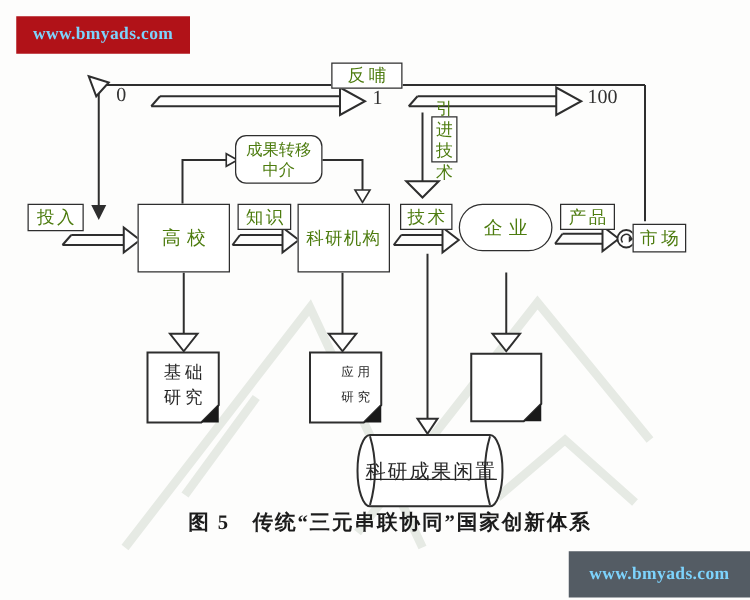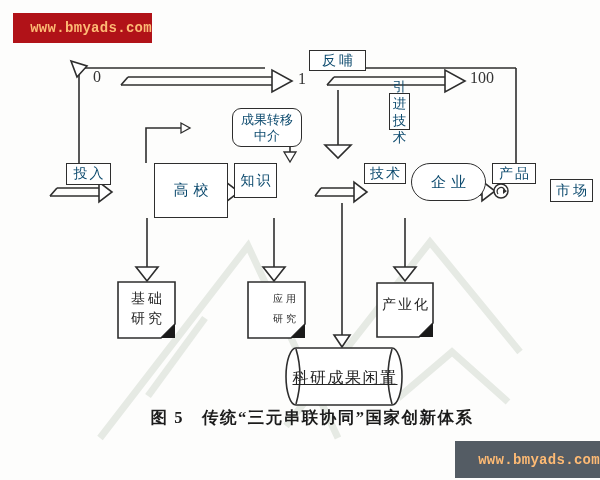--- a/index.html
+++ b/index.html
@@ -4,31 +4,31 @@
 <style>
   html,body{margin:0;padding:0;background:#ffffff;}
   #canvas{
     position:relative;width:600px;height:480px;background:#fdfdfc;overflow:hidden;
     font-family:"Liberation Serif","DejaVu Serif",serif;color:#222;
   }
   #connectors{position:absolute;left:0;top:0;}
   .box{
     position:absolute;border:1.5px solid #2e2e2e;background:#fff;
     display:flex;flex-direction:column;align-items:center;justify-content:center;
-    text-align:center;box-sizing:border-box;color:#0c4a6e;margin-left:44px;
+    text-align:center;box-sizing:border-box;color:#4d7c0f;
   }
   .plain{
     position:absolute;display:flex;flex-direction:column;align-items:center;justify-content:center;
     text-align:center;box-sizing:border-box;color:#262626;background:transparent;
   }
   .lbl{position:absolute;color:#333;font-size:16px;}
   .banner{
-    position:absolute;display:flex;align-items:center;justify-content:flex-end;
-    font-family:Liberation Mono, monospace;font-weight:bold;
-    color:#fdba74;font-size:14px;letter-spacing:0.3px;
+    position:absolute;display:flex;align-items:center;justify-content:center;
+    font-family:Liberation Serif, serif;font-weight:bold;
+    color:#7dd3fc;font-size:14px;letter-spacing:0.3px;
   }
   #caption{
     position:absolute;left:0;top:407px;width:600px;text-align:center;
     font-weight:bold;font-size:16.5px;letter-spacing:1.5px;color:#1c1c1c;margin-left:12px;
   }
 </style>
 </head>
 <body>
 
 <div id="canvas">
@@ -177,22 +177,25 @@
     <div>成果转移</div>
     <div>中介</div>
   </div>
 
   <div class="box" style="left:22px;top:163px;width:45px;height:22px;font-size:14px;letter-spacing:2px;text-indent:2px;">
     <div>投入</div>
   </div>
   <div class="box" style="left:110px;top:163px;width:74px;height:55px;font-size:15px;letter-spacing:5px;text-indent:5px;">
     <div>高校</div>
   </div>
-  <div class="box" style="left:190px;top:163px;width:43px;height:35px;font-size:14px;letter-spacing:2px;text-indent:2px;">
+  <div class="box" style="left:190px;top:163px;width:43px;height:21px;font-size:14px;letter-spacing:2px;text-indent:2px;">
     <div>知识</div>
+  </div>
+  <div class="box" style="left:238px;top:163px;width:74px;height:55px;font-size:14px;letter-spacing:1px;">
+    <div>科研机构</div>
   </div>
   <div class="box" style="left:320px;top:163px;width:42px;height:21px;font-size:14px;letter-spacing:2px;text-indent:2px;">
     <div>技术</div>
   </div>
   <div class="box" style="left:367px;top:163px;width:75px;height:38px;font-size:15px;letter-spacing:5px;text-indent:5px;border-radius:19px;">
     <div>企业</div>
   </div>
   <div class="box" style="left:448px;top:163px;width:44px;height:21px;font-size:14px;letter-spacing:2px;text-indent:2px;justify-content:center;">
     <div>产品</div>
   </div>
@@ -201,23 +204,20 @@
   </div>
 
   <div class="plain" style="left:118px;top:287px;width:57px;height:44px;font-size:14px;line-height:20px;letter-spacing:3px;text-indent:3px;">
     <div>基础</div>
     <div>研究</div>
   </div>
   <div class="plain" style="left:256px;top:287px;width:57px;height:44px;font-size:10px;line-height:20px;letter-spacing:3px;text-indent:3px;">
     <div>应用</div>
     <div>研究</div>
   </div>
-  <div class="plain" style="left:377px;top:285px;width:56px;height:40px;font-size:14px;letter-spacing:2px;text-indent:2px;">
-    <div>产业化</div>
-  </div>
 
   <div class="plain" style="left:291px;top:356px;width:108px;height:42px;font-size:16px;line-height:15px;letter-spacing:1.5px;text-decoration:underline;">
     <div>科研成果闲置</div>
   </div>
 
   <div id="caption">图 5　传统“三元串联协同”国家创新体系</div>
 
 </div>
 
 </body></html>

